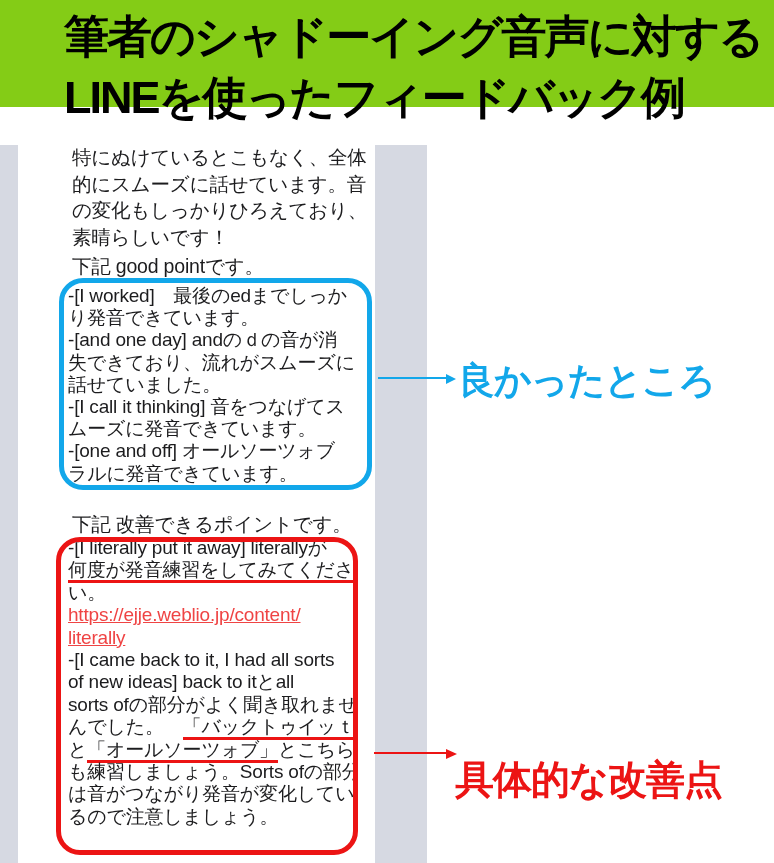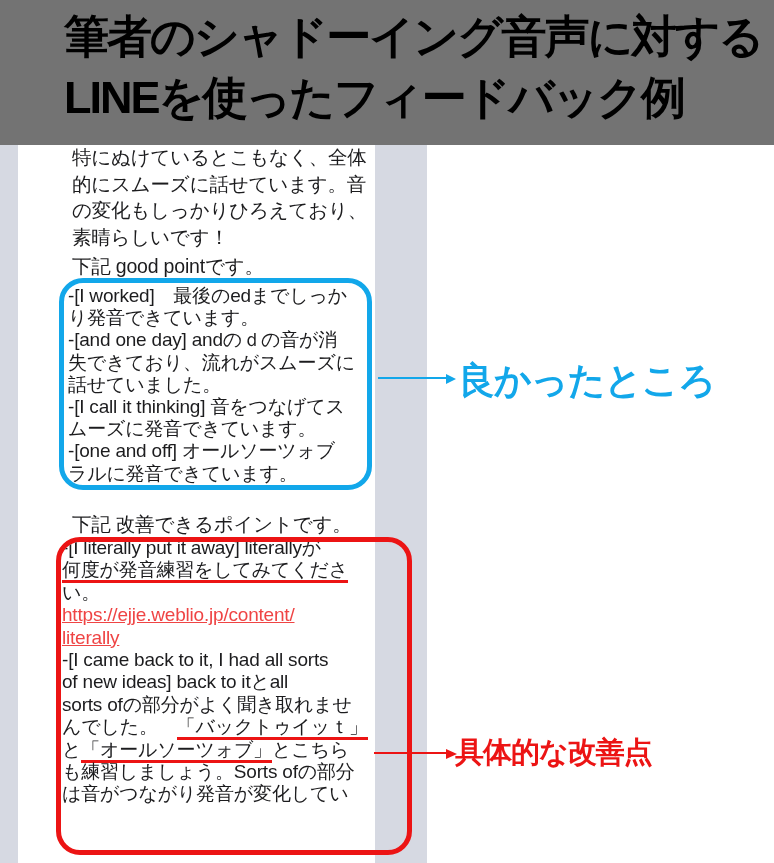--- a/index.html
+++ b/index.html
@@ -6,22 +6,22 @@
   html,body { width:774px; height:863px; }
   body {
     position:relative;
     font-family:"Liberation Sans","DejaVu Sans",sans-serif;
     background:#ffffff;
     overflow:hidden;
     color:#1C1C1E;
   }
   
   .header {
-    position:absolute; left:0; top:0; width:774px; height:145px;
-    background:#737373;
+    position:absolute; left:0; top:0; width:774px; height:107px;
+    background:#84cc16;
   }
   .header .title {
     position:absolute; left:64px; top:6px;
     font-size:45px; font-weight:bold; letter-spacing:-2px;
     line-height:61px; color:#000; white-space:nowrap;
   }
   
   .strip {
     position:absolute; top:145px; bottom:0;
     background:#D6D9E2;
@@ -43,42 +43,42 @@
     position:absolute;
     font-size:19px; letter-spacing:-0.2px;
     color:#1C1C1E; overflow:hidden; background:transparent;border-radius:24px;
   }
   #good-box {
     left:59px; top:278px; width:313px; height:212px;
     border:5px solid #12A7EA;
     padding:2px 0 0 4px; line-height:22.2px;
   }
   #bad-box {
-    left:56px; top:537px; width:356px; height:318px;
+    left:56px; top:537px; width:302px; height:318px;
     border:5px solid #EC1414;
-    padding:0 0 0 1px; line-height:22.4px;
+    padding:0 0 0 7px; line-height:22.4px;
   }
   #bad-box .cl:first-child { margin-top:-5px; }
   .u-red { border-bottom:3px solid #EC1414; padding-bottom:0; }
   .link  { color:#ef4444; text-decoration:underline; cursor:pointer; }
   
   .arrow-line { position:absolute; height:2px; }
   .arrow-head {
     position:absolute; width:0; height:0;
     border-top:5px solid transparent; border-bottom:5px solid transparent;
   }
   .blue-line { left:378px; top:377px; width:68px; background:#12A7EA; }
   .blue-head { left:446px; top:374px; border-left:10px solid #12A7EA; }
   .red-line  { left:374px; top:752px; width:72px; background:#EC1414; }
   .red-head  { left:446px; top:749px; border-left:11px solid #EC1414; }
   .ann-label {
     position:absolute; font-weight:bold; white-space:nowrap; letter-spacing:-1px;
   }
   #good-label    { left:458px; top:356px; font-size:37px; color:#12A7EA;text-align:right; }
-  #improve-label { left:455px; top:733px; font-size:29px; color:#EC1414; }
+  #improve-label { left:455px; top:753px; font-size:39px; color:#EC1414; }
 </style>
 </head>
 <body>
 
 <div class="header">
   <div class="title">
     <div>筆者のシャドーイング音声に対する</div>
     <div>LINEを使ったフィードバック例</div>
   </div>
 </div>
@@ -115,20 +115,21 @@
     <div class="cl"><span>い。</span></div>
     <div class="cl"><span class="link">https://ejje.weblio.jp/content/</span></div>
     <div class="cl"><span class="link">literally</span></div>
     <div class="cl"><span>-[I came back to it, I had all sorts</span></div>
     <div class="cl"><span>of new ideas] back to itとall</span></div>
     <div class="cl"><span>sorts ofの部分がよく聞き取れませ</span></div>
     <div class="cl"><span>んでした。　</span><span class="u-red">「バックトゥイッｔ」</span></div>
     <div class="cl"><span>と</span><span class="u-red">「オールソーツォブ」</span><span>とこちら</span></div>
     <div class="cl"><span>も練習しましょう。Sorts ofの部分</span></div>
     <div class="cl"><span>は音がつながり発音が変化してい</span></div>
+    <div class="cl"><span>るので注意しましょう。</span></div>
   </div>
 
 <div class="arrow-line blue-line"></div>
 <div class="arrow-head blue-head"></div>
 <div id="good-label" class="ann-label">良かったところ</div>
 
 <div class="arrow-line red-line"></div>
 <div class="arrow-head red-head"></div>
 <div id="improve-label" class="ann-label">具体的な改善点</div>
 

